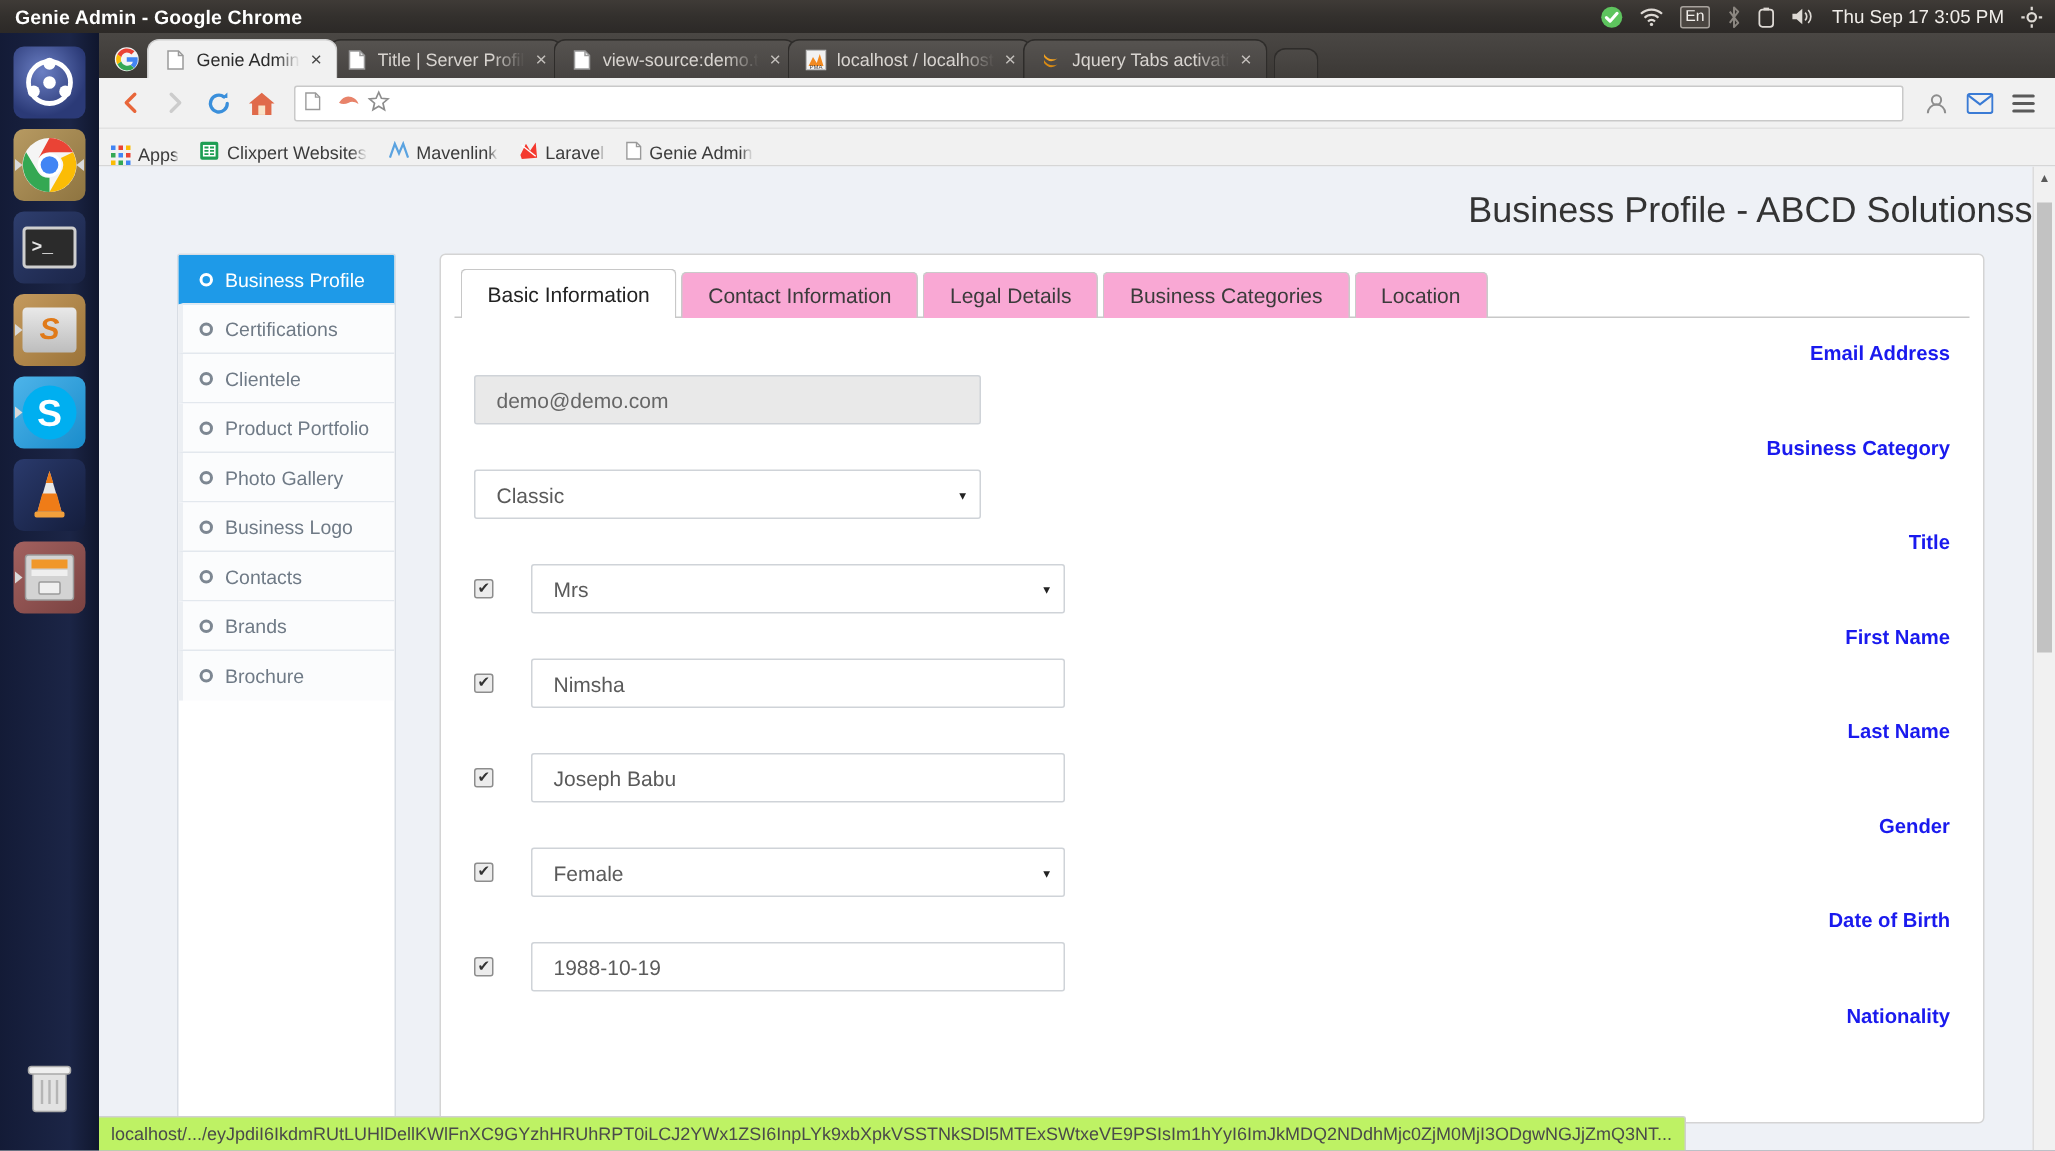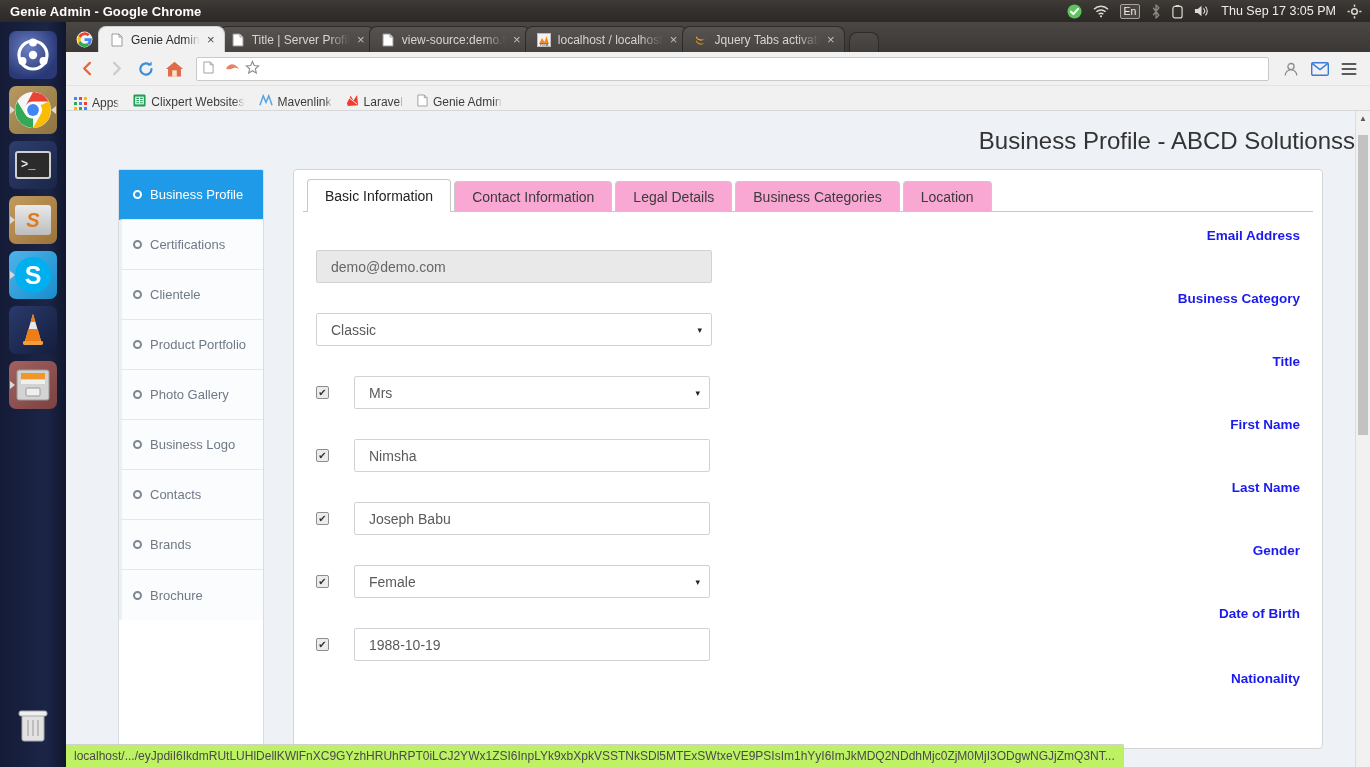--- a/index.html
+++ b/index.html
@@ -203,21 +203,21 @@
 
   
   #sidenav {
     width: 146px; flex: 0 0 146px;
     border: 1px solid #d8dde4;
     border-radius: 2px;
     background: #ffffff;
     overflow: hidden;
   }
   .nav-item {
-    height: 50px; display: flex; align-items: center;
+    height: 33px; display: flex; align-items: center;
     padding-left: 11px; gap: 8px;
     font-size: 13px; color: #6f7a86;
     background: #fbfcfd;
     border-bottom: 1px solid #e3e8ee;
     border-left: 3px solid #eceff3;
   }
   .nav-item:last-child { border-bottom: none; }
   .nav-item.active {
     background: #1e9ae8; color: #ffffff; border-left-color: #1e9ae8;
   }
@@ -276,21 +276,21 @@
   }
   .control {
     height: 33px; width: 356px;
     border: 1px solid #cfd3d8;
     background: #ffffff;
     border-radius: 2px;
     display: flex; align-items: center;
     padding: 0 9px 0 14px;
     font-size: 14px; color: #5a5a5a;
   }
-  .control.wide { width: 396px; }
+  .control.wide { width: 338px; }
   .control.readonly { background: #e9e9e9; color: #666666; }
   .control .caret { margin-left: auto; font-size: 9px; color: #222; }
   .field-partial { color: #1a1aee; font-size: 13.5px; font-weight: bold; }
 
   
   #pscroll {
     position: absolute; right: 0; top: 0; width: 15px; bottom: 0;
     background: #f1f1f1; border-left: 1px solid #dcdcdc;
   }
   #pscroll .arrow-up, #pscroll .arrow-dn {

